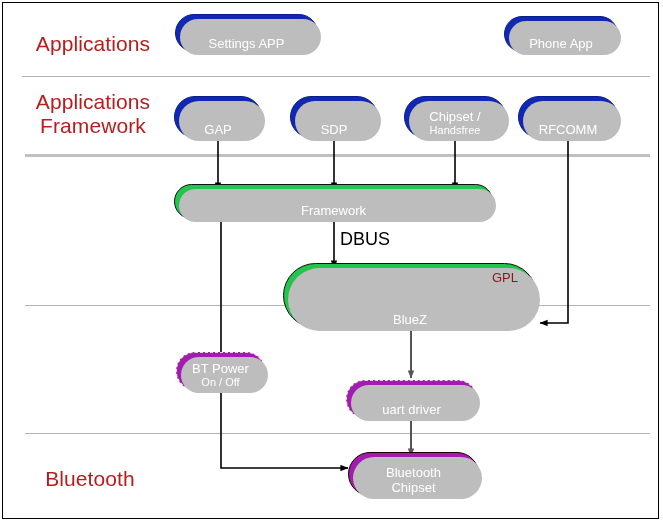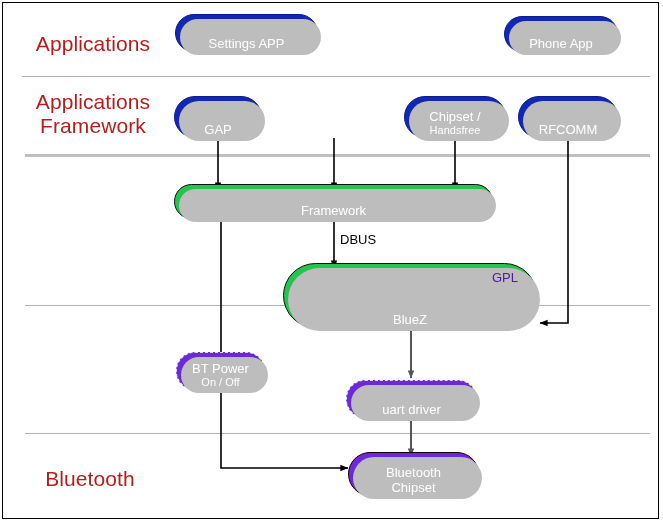--- a/index.html
+++ b/index.html
@@ -82,50 +82,50 @@
   }
   .node.blue {
     background: #1028b4;
     border: 1.5px solid #0a1d8c;
   }
   .node.green {
     background: #25c44c;
     border: 1.5px solid #111111;
   }
   .node.red {
-    background: #6d28d9;
+    background: #a21caf;
     border: 1.5px solid #1a0000;
   }
   .node.dashed {
     border-style: dashed;
     border-color: #dcdcdc;
     border-width: 1.5px;
   }
   .node .l1 {
     font-size: 13px;
     line-height: 15px;
   }
   .node .l2 {
     font-size: 11px;
     line-height: 13px;
   }
   
   .corner-tag {
     position: absolute;
     right: 18px;
     top: 6px;
-    color: #4c1d95;
+    color: #7f1d1d;
     font-size: 13px;
     line-height: 15px;
   }
   
   .edge-label {
     position: absolute;
     color: #000000;
-    font-size: 13px;
+    font-size: 18px;
     line-height: 15px;
     z-index: 4;
     font-family: "Liberation Sans", sans-serif;
   }
 </style>
 </head>
 <body>
 
 <div id="stage">
 
@@ -180,20 +180,24 @@
   <div class="node blue" style="left:174px; top:96px; width:88px; height:42px;">
     <span class="shadow"></span>
     <span class="l1">GAP</span>
   </div>
 
   <div class="node blue" style="left:504px; top:16px; width:114px; height:36px;">
     <span class="shadow"></span>
     <span class="l1">Phone App</span>
   </div>
 
+  <div class="node blue" style="left:290px; top:96px; width:88px; height:42px;">
+    <span class="shadow"></span>
+    <span class="l1">SDP</span>
+  </div>
 
   <div class="node blue" style="left:404px; top:96px; width:102px; height:42px;">
     <span class="shadow"></span>
     <span class="l1">Chipset /</span>
     <span class="l2">Handsfree</span>
   </div>
 
   <div class="node blue" style="left:518px; top:96px; width:100px; height:42px;">
     <span class="shadow"></span>
     <span class="l1">RFCOMM</span>

